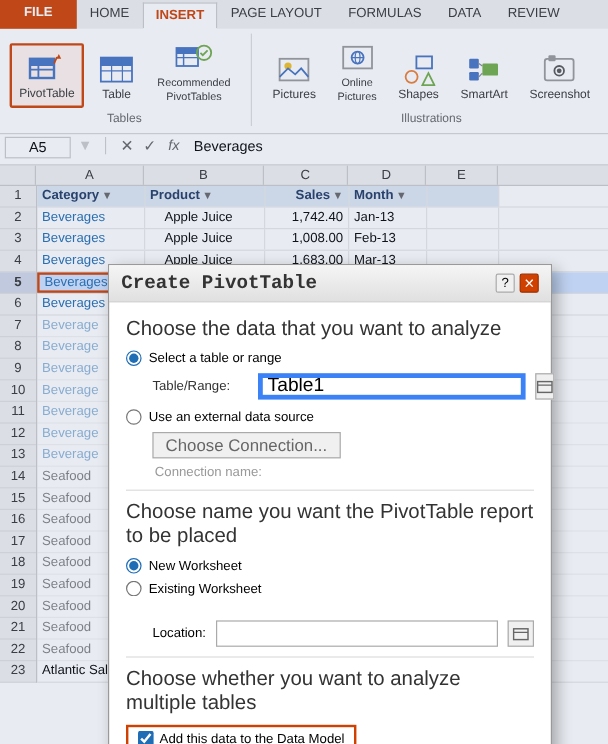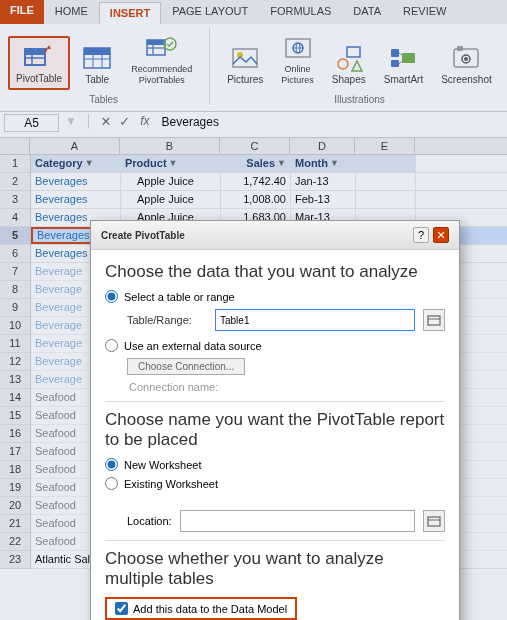--- a/index.html
+++ b/index.html
@@ -1,20 +1,20 @@
 <!DOCTYPE html>
 <html><head>
   <meta charset="utf-8">
   <style>
     * { box-sizing: border-box; margin: 0; padding: 0; }
     body { font-family: 'Segoe UI', Arial, sans-serif; font-size: 12px; background: #fff; width: 507px; height: 620px; overflow: hidden; position: relative; }
     .ribbon-tabs { display: flex; background: #f0f0f0; }
     .ribbon-tab { padding: 4px 10px; font-size: 11px; cursor: pointer; color: #333; border: 1px solid transparent; }
     .ribbon-tab.active { background: #fff; border-color: #ccc #ccc #fff; color: #d04000; font-weight: bold; margin-top: 2px; }
-    .file-tab { background: #d04000; color: #fff; padding: 4px 10px; font-size: 11px; font-weight: bold; }
+    .file-tab { background: #d04000; color: #fff; padding: 4px 20px; font-size: 11px; font-weight: bold; }
 
     .ribbon-content { background: #fff; padding: 4px 8px 6px; display: flex; align-items: flex-end; border-bottom: 1px solid #ccc; min-height: 85px; }
     .ribbon-group { display: flex; flex-direction: column; align-items: center; margin-right: 10px; padding-right: 10px; border-right: 1px solid #ddd; position: relative; }
     .ribbon-group:last-child { border-right: none; }
     .ribbon-items { display: flex; align-items: flex-end; gap: 4px; }
     .ribbon-group-label { font-size: 10px; color: #666; margin-top: 4px; text-align: center; }
 
     .ribbon-btn { display: flex; flex-direction: column; align-items: center; cursor: pointer; padding: 3px 6px; border: 1px solid transparent; border-radius: 2px; min-width: 45px; }
     .ribbon-btn.active-btn { border: 2px solid #d04000; background: #fff3ee; justify-content: space-between; }
     .ribbon-btn-icon { width: 32px; height: 32px; display: flex; align-items: center; justify-content: center; }
@@ -52,36 +52,36 @@
     .data-cell.col-c { width: 70px; min-width: 70px; text-align: right; justify-content: flex-end; }
     .data-cell.col-d { width: 65px; min-width: 65px; }
     .data-cell.col-e { width: 60px; min-width: 60px; }
     .header-row .data-cell { background: #dde7f3; font-weight: bold; color: #1f3864; }
     .header-row .data-cell .dropdown-arrow { font-size: 9px; margin-left: 2px; color: #666; }
 
     
     .dialog-overlay { position: absolute; top: 0; left: 0; right: 0; bottom: 0; background: rgba(100,120,160,0.15); z-index: 100; }
     .dialog { position: absolute; top: 220px; left: 90px; width: 370px; background: #fff; border: 1px solid #999; box-shadow: 4px 4px 12px rgba(0,0,0,0.3); z-index: 200; }
     .dialog-titlebar { background: linear-gradient(to bottom, #f5f5f5, #e0e0e0); padding: 6px 10px; display: flex; align-items: center; justify-content: space-between; border-bottom: 1px solid #ccc; }
-    .dialog-title { font-size: 10px; font-weight: bold; color: #333; }
+    .dialog-title { font-size: 16px; font-weight: bold; color: #333; font-family: Liberation Mono, monospace; }
     .dialog-controls { display: flex; gap: 4px; }
     .dialog-btn-ctrl { width: 16px; height: 16px; border: 1px solid #aaa; background: #f0f0f0; display: flex; align-items: center; justify-content: center; font-size: 11px; cursor: pointer; border-radius: 2px; }
     .dialog-btn-ctrl.close { background: #d04000; color: #fff; border-color: #a03000; }
 
     .dialog-body { padding: 12px 14px; }
     .section-title { font-size: 17px; font-weight: normal; color: #333; margin-bottom: 8px; }
     .radio-group { margin-bottom: 8px; }
     .radio-item { display: flex; align-items: center; gap: 6px; margin-bottom: 6px; font-size: 11px; }
     .radio-item input[type="radio"] { accent-color: #1f6db5; }
     .indented { margin-left: 22px; margin-bottom: 8px; }
     .field-row { display: flex; align-items: center; gap: 8px; margin-bottom: 6px; font-size: 11px; }
     .field-label { min-width: 80px; color: #333; }
-    .field-input { flex: 1; border: 1px solid #3b82f6; padding: 2px 4px; font-size: 10px; height: 22px; }
+    .field-input { flex: 1; border: 4px solid #3b82f6; padding: 2px 4px; font-size: 16px; height: 22px; }
     .field-btn { width: 22px; height: 22px; border: 1px solid #aaa; background: #f0f0f0; cursor: pointer; display: flex; align-items: center; justify-content: center; }
-    .conn-btn { border: 1px solid #aaa; padding: 2px 10px; font-size: 10px; background: #f0f0f0; cursor: pointer; color: #666; }
+    .conn-btn { border: 1px solid #aaa; padding: 2px 10px; font-size: 14px; background: #f0f0f0; cursor: pointer; color: #666; }
     .conn-label { font-size: 11px; color: #999; margin-left: 2px; }
 
     .separator { border: none; border-top: 1px solid #ddd; margin: 8px 0; }
 
     .location-row { display: flex; align-items: center; gap: 8px; margin: 20px 0 4px 22px; font-size: 11px; }
     .location-input { flex: 1; border: 1px solid #aaa; height: 22px; padding: 2px 4px; font-size: 11px; }
 
     .checkbox-highlight { display: inline-flex; align-items: center; gap: 5px; border: 2px solid #d04000; padding: 3px 8px; font-size: 11px; cursor: pointer; }
     .checkbox-highlight input[type="checkbox"] { accent-color: #1f6db5; }
 

